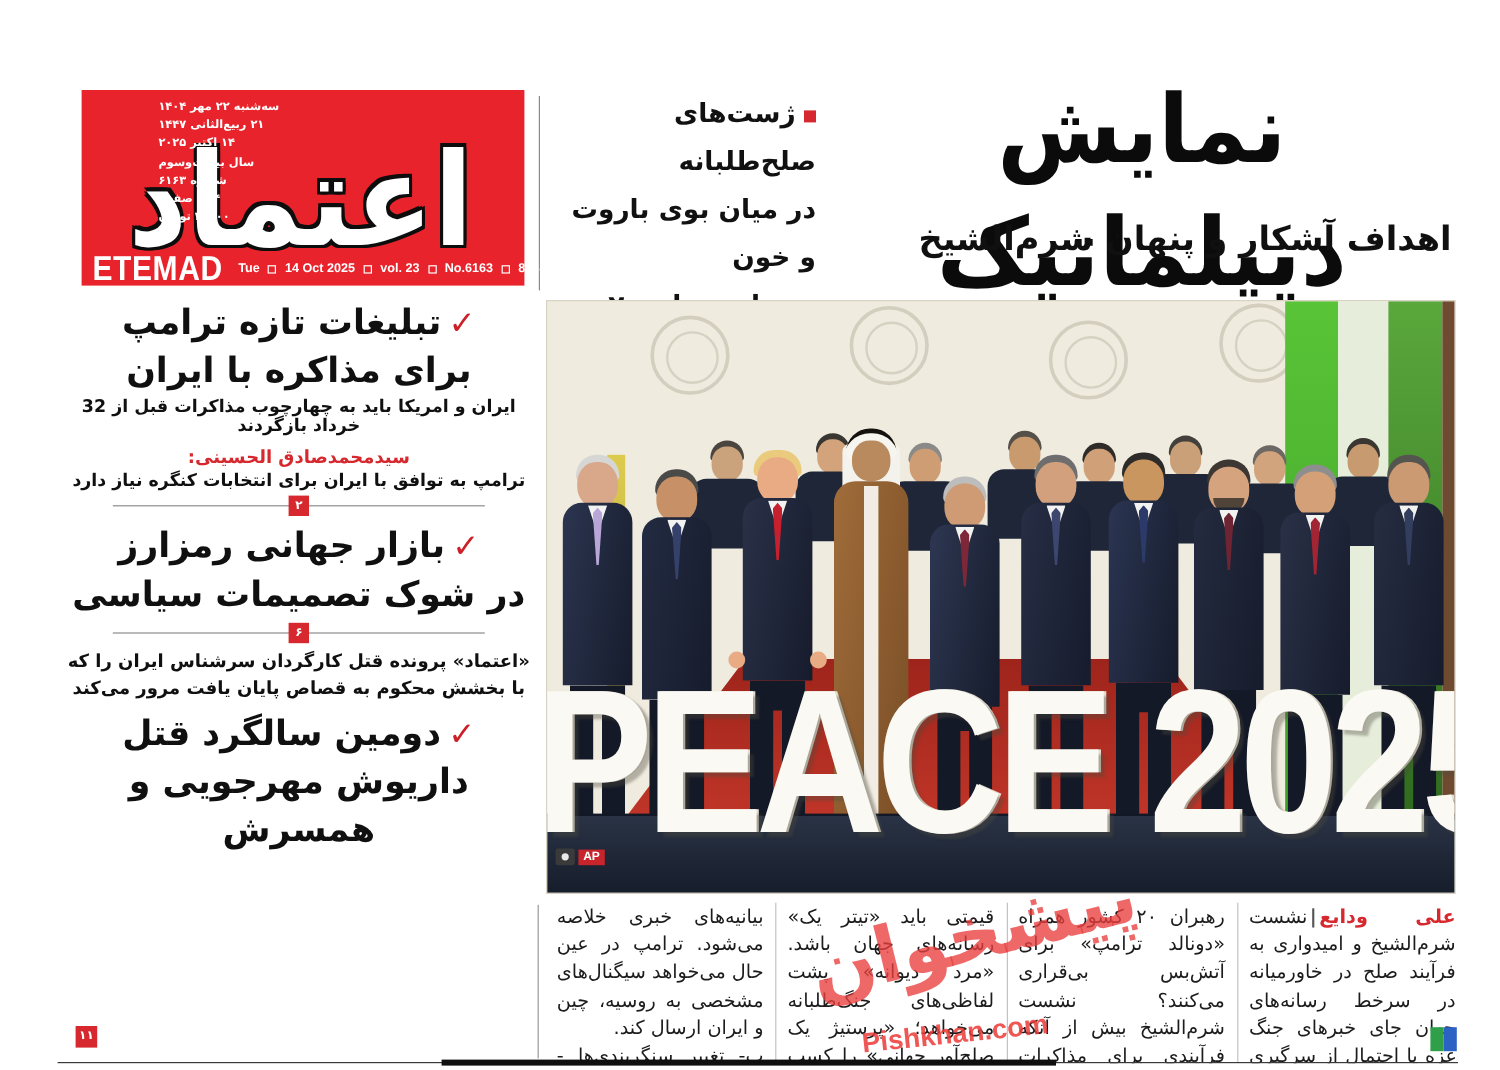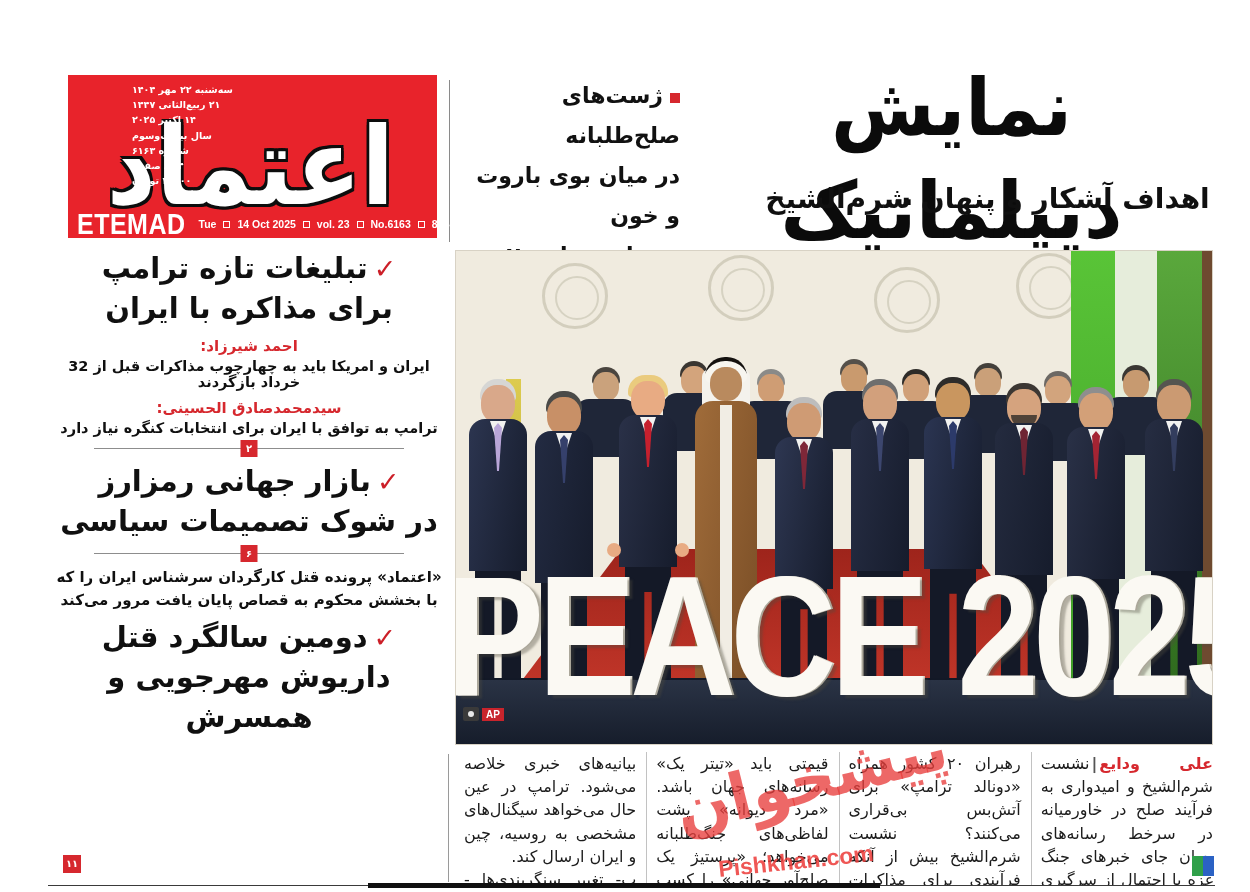--- a/index.html
+++ b/index.html
@@ -264,21 +264,20 @@
     <div class="ap-badge">
       <span class="ap-cam"></span>
       <span class="ap-lbl">AP</span>
     </div>
   </div>
 
   <div class="left-col">
     <div>
       <div class="story-headline"><span class="check">✓</span><span>تبلیغات تازه ترامپ
 برای مذاکره با ایران</span></div>
-      <div class="speaker">احمد شیرزاد:</div>
       <div class="quote">ایران و امریکا باید به چهارچوب مذاکرات قبل از 32 خرداد بازگردند</div>
       <div class="speaker">سیدمحمدصادق الحسینی:</div>
       <div class="quote">ترامپ به توافق با ایران برای انتخابات کنگره نیاز دارد</div>
       <div class="story-divider">
           <span class="pnum">۲</span>
         </div>
     </div>
     <div>
       <div class="story-headline mt6"><span class="check">✓</span><span>بازار جهانی رمزارز
 در شوک تصمیمات سیاسی</span></div>

